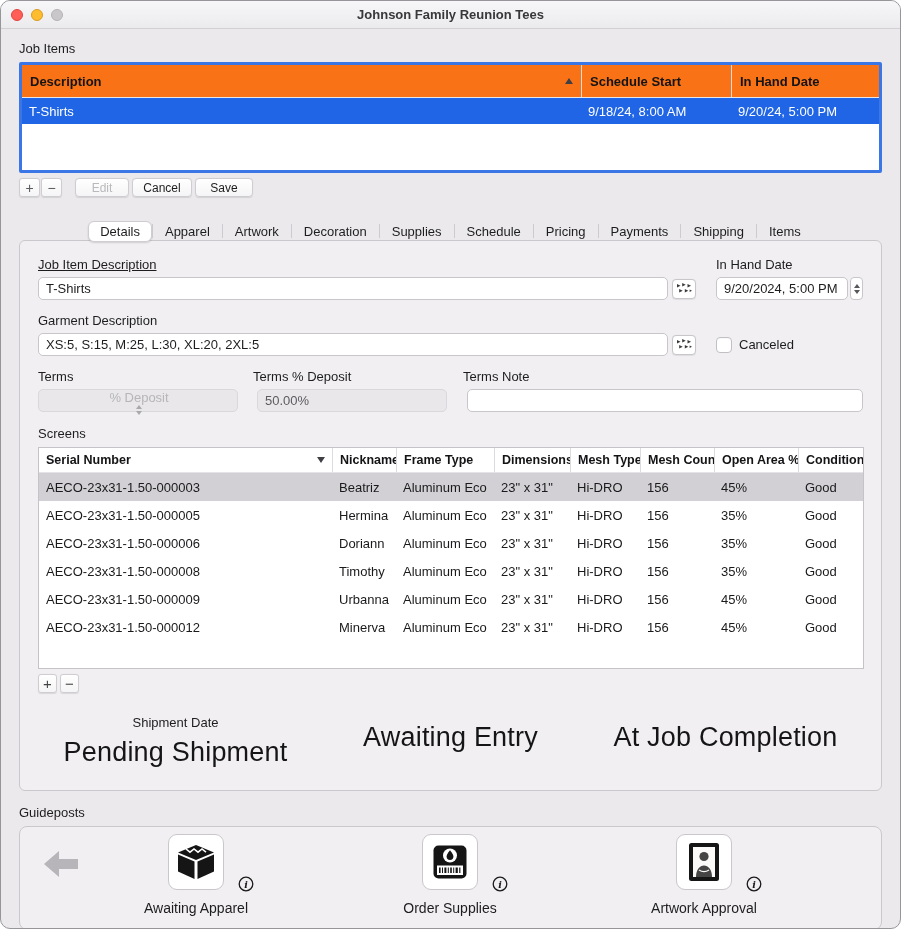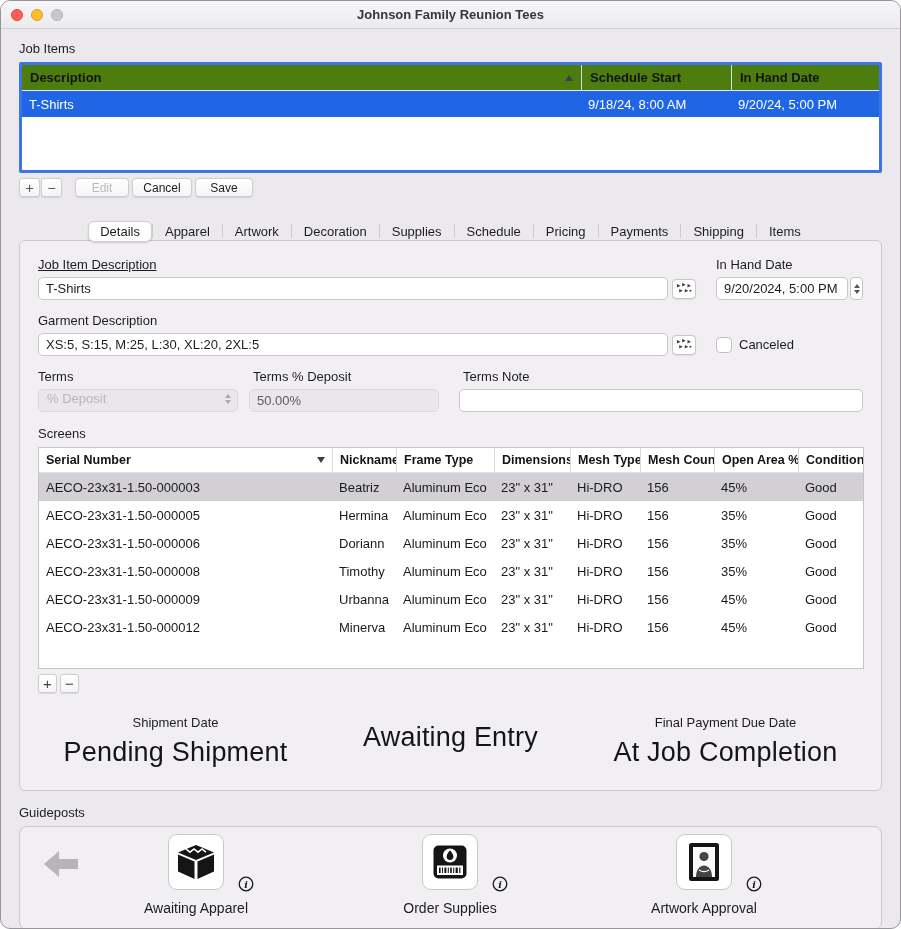--- a/index.html
+++ b/index.html
@@ -35,21 +35,21 @@
 
   
   .job-table {
     height: 111px;
     border: 3px solid #3b76e6;
     border-radius: 2px;
     background: #ffffff;
     display: flex; flex-direction: column;
   }
   .job-grid { display: grid; grid-template-columns: 559px 150px 1fr; }
-  .job-header { height: 26px; border-bottom: 1px solid #e7e6e9; background: #4d7c0f; }
+  .job-header { height: 33px; border-bottom: 1px solid #e7e6e9; background: #f97316; }
   .job-header .hcell {
     display: flex; align-items: center;
     padding: 0 8px; font-size: 13px; font-weight: 700; color: #141416;
     border-left: 1px solid #dcdbdf;
   }
   .job-header .hcell:first-child { border-left: none; justify-content: space-between; }
   .job-row { height: 26px; background: #2065e6; color: #fff; font-size: 13px; }
   .job-row .cell { display: flex; align-items: center; padding: 0 7px; }
   .job-empty { flex: 1; background: #fff; }
 
@@ -128,27 +128,27 @@
   .cb-label { font-size: 13px; color: #1d1d1f; margin-left: 7px; }
 
   .terms-labels { display: flex; font-size: 13px; color: #1d1d1f; margin: 3px 0 5px; }
   .terms-labels .tl1 { width: 215px; }
   .terms-labels .tl2 { width: 210px; }
   .terms-fields { display: flex; margin-bottom: 14px; }
   .popup {
     width: 200px; height: 23px;
     background: #e9e7ea; border: 1px solid #dad8dc; border-radius: 5px;
     display: flex; align-items: center; justify-content: space-between;
-    padding: 0 6px 4px 8px; font-size: 13px; color: #b6b5b8;
+    padding: 0 6px 4px 8px; font-size: 13px; color: #b6b5b8; flex-direction: column;
   }
   .pop-chevrons { display: flex; flex-direction: column; gap: 2px; align-items: center; }
   .pc-up   { width:0;height:0;border-left:3px solid transparent;border-right:3px solid transparent;border-bottom:4px solid #a9a8ac; }
   .pc-down { width:0;height:0;border-left:3px solid transparent;border-right:3px solid transparent;border-top:4px solid #a9a8ac; }
   .tfield.disabled { background: #e9e7ea; border-color: #dad8dc; color: #5c5b5f; }
-  .tfield.deposit { width: 190px; margin-left: 11px; text-align: right; }
+  .tfield.deposit { width: 190px; margin-left: 19px; text-align: right; }
   .tfield.note { flex: 1; margin-left: 20px; }
 
   
   .screens-table { width: 826px; background: #fff; border: 1px solid #c5c3c7; }
   .sc-grid { display: grid; grid-template-columns: 293px 64px 98px 76px 70px 74px 84px 1fr; }
   .sc-header { height: 25px; border-bottom: 1px solid #e4e3e6; }
   .sc-header .hcell {
     display: flex; align-items: center; padding: 0 7px;
     font-size: 12.5px; font-weight: 700; color: #141416;
     border-left: 1px solid #dcdbdf; overflow: hidden; white-space: nowrap;
@@ -426,21 +426,20 @@
 
       <div class="dates">
         <div>
           <div class="date-label">Shipment Date</div>
           <div class="date-value">Pending Shipment</div>
         </div>
         <div>
           <div class="date-value">Awaiting Entry</div>
         </div>
         <div>
-          <div class="date-label">Final Payment Due Date</div>
           <div class="date-value">At Job Completion</div>
         </div>
       </div>
 
     </div>
 
     <div class="section-label" style="margin-top:14px;">Guideposts</div>
 
     <div class="gp-box">
       <div class="gp-back">

